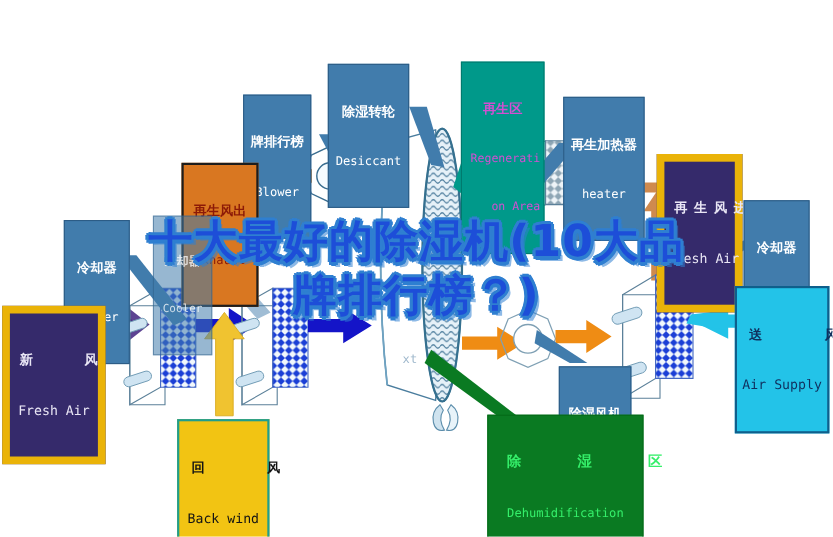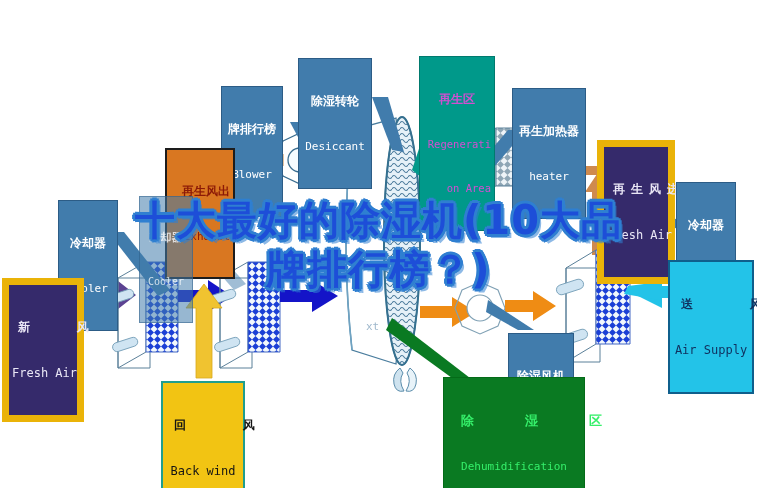--- a/index.html
+++ b/index.html
@@ -332,21 +332,21 @@
   <div class="lbl lbl-blue" style="left:298px;top:58px;width:74px;padding:2px 3px;">
     <span class="cn">除湿转轮</span>
     <span class="en">Desiccant</span>
   </div>
 
   <div class="lbl lbl-blue" style="left:221px;top:86px;width:62px;padding:2px 3px;">
     <span class="cn">牌排行榜</span>
     <span class="en">Blower</span>
   </div>
 
-  <div class="lbl lbl-orange" style="left:165px;top:148px;width:70px;padding:1px 3px;text-align:right;">
+  <div class="lbl lbl-orange" style="left:165px;top:148px;width:70px;padding:1px 3px;">
     <span class="cn">再生风出</span>
     <span class="en">Exhaust</span>
   </div>
 
   <div class="lbl lbl-teal" style="left:419px;top:56px;width:76px;padding:2px 3px;">
     <span class="cn">再生区</span>
     <span class="en">Regenerati</span>
     <span class="en">on Area</span>
   </div>
 
@@ -368,21 +368,21 @@
   <div class="lbl lbl-blue" style="left:58px;top:200px;width:60px;padding:2px 3px;">
     <span class="cn">冷却器</span>
     <span class="en">Cooler</span>
   </div>
 
   <div class="lbl lbl-ghost" style="left:139px;top:196px;width:54px;padding:1px 3px;">
     <span class="cn">冷却器</span>
     <span class="en">Cooler</span>
   </div>
 
-  <div class="lbl lbl-purple" style="left:2px;top:278px;width:82px;padding:2px 3px;">
+  <div class="lbl lbl-purple" style="left:2px;top:278px;width:94px;padding:2px 3px;">
     <span class="cn">新    风</span>
     <span class="en">Fresh Air</span>
   </div>
 
   <div class="lbl lbl-yellow" style="left:161px;top:381px;width:84px;padding:2px 3px;">
     <span class="cn">回    风</span>
     <span class="en">Back wind</span>
   </div>
 
   <div class="lbl lbl-blue" style="left:508px;top:333px;width:66px;padding:2px 3px;">

